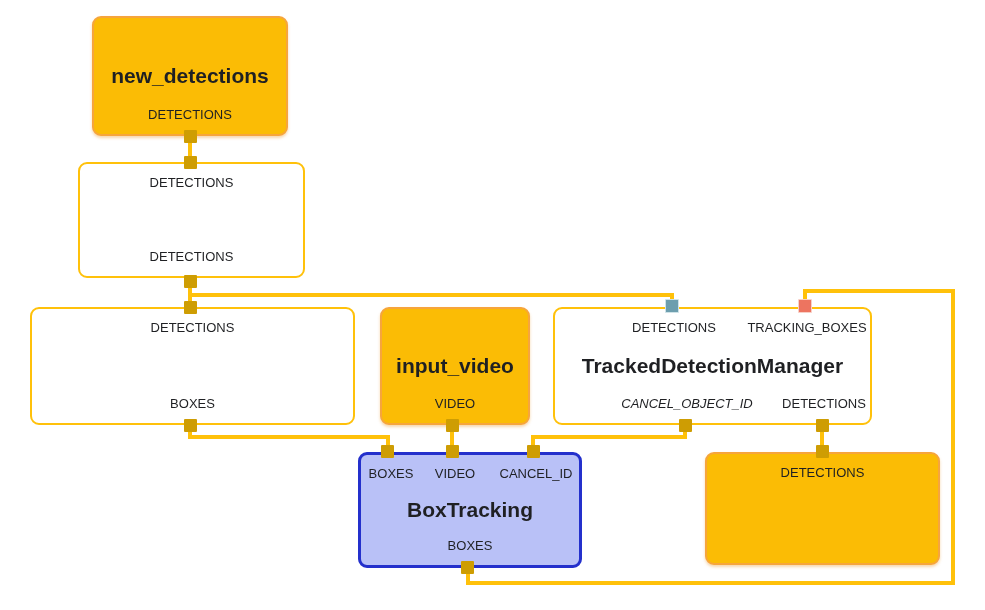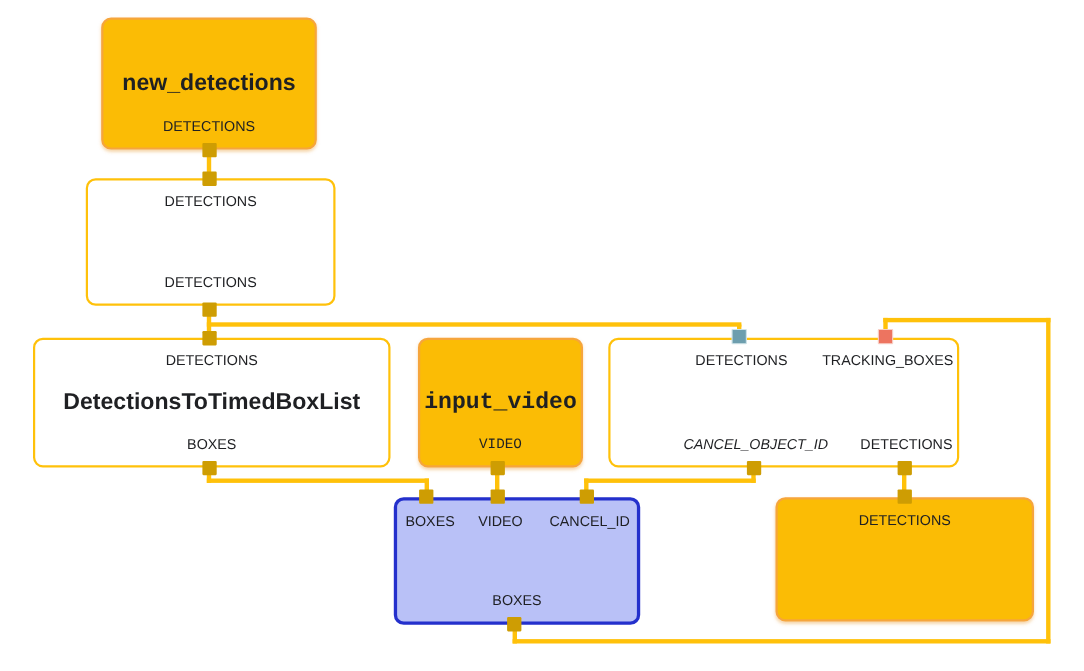--- a/index.html
+++ b/index.html
@@ -38,21 +38,21 @@
   .port.teal  {left:665px;top:299px;width:14px;height:14px;background:#6D9EAE;border:1px solid #cfe3e8;box-sizing:border-box;}
   .port.salmon{left:798px;top:299px;width:14px;height:14px;background:#ED7460;border:1px solid #f8d0c6;box-sizing:border-box;}
   
   .node{position:absolute;border-radius:9px;box-sizing:border-box;z-index:2;}
   .stream{background:#FBBC05;border:2px solid #F6A53C;box-shadow:0 2px 3px rgba(230,140,20,0.35);}
   .calc{background:#ffffff;border:2px solid #FFC10A;}
   .subgraph{background:#B9C1F7;border:3px solid #2430CC;}
   .n0{left:92px; top:16px; width:196px;height:120px;}
   .n1{left:78px; top:162px;width:227px;height:116px;}
   .n2{left:30px; top:307px;width:325px;height:118px;}
-  .n3{left:380px;top:307px;width:150px;height:118px;font-family:Liberation Mono, monospace;}
+  .n3{left:380px;top:307px;width:150px;height:118px;}
   .n4{left:553px;top:307px;width:319px;height:118px;}
   .n5{left:358px;top:452px;width:224px;height:116px;}
   .n6{left:705px;top:452px;width:235px;height:113px;}
   .title{position:absolute;left:0;right:0;top:50%;transform:translateY(-50%);
          text-align:center;font-size:21px;font-weight:bold;white-space:nowrap;}
   .ports{position:absolute;left:0;right:0;height:16px;font-size:13px;}
   .ports.top{top:11px;} .ports.bottom{bottom:11px;}
   .plabel{position:absolute;transform:translateX(-50%);white-space:nowrap;}
   .cntr{left:50%;}
   
@@ -96,50 +96,51 @@
     </div>
     <div class="ports bottom">
       <span class="plabel cntr">DETECTIONS</span>
     </div>
   </div>
 
   <div class="node calc n2">
     <div class="ports top">
       <span class="plabel cntr">DETECTIONS</span>
     </div>
-    <div class="title">DetectionsToTimedBoxList</div>
     <div class="ports bottom">
       <span class="plabel cntr">BOXES</span>
     </div>
   </div>
 
   <div class="node stream n3">
     <div class="title">input_video</div>
     <div class="ports bottom">
       <span class="plabel cntr">VIDEO</span>
     </div>
   </div>
 
   <div class="node calc n4">
     <div class="ports top">
       <span class="plabel in0">DETECTIONS</span>
       <span class="plabel in1">TRACKING_BOXES</span>
     </div>
+    <div class="title">TrackedDetectionManager</div>
     <div class="ports bottom">
       <span class="plabel out0">CANCEL_OBJECT_ID</span>
       <span class="plabel out1">DETECTIONS</span>
     </div>
   </div>
 
   <div class="node subgraph n5">
     <div class="ports top">
       <span class="plabel in0">BOXES</span>
       <span class="plabel in1">VIDEO</span>
       <span class="plabel in2">CANCEL_ID</span>
     </div>
+    <div class="title">BoxTracking</div>
     <div class="ports bottom">
       <span class="plabel cntr">BOXES</span>
     </div>
   </div>
 
   <div class="node stream n6">
     <div class="ports top">
       <span class="plabel cntr">DETECTIONS</span>
     </div>
   </div>

